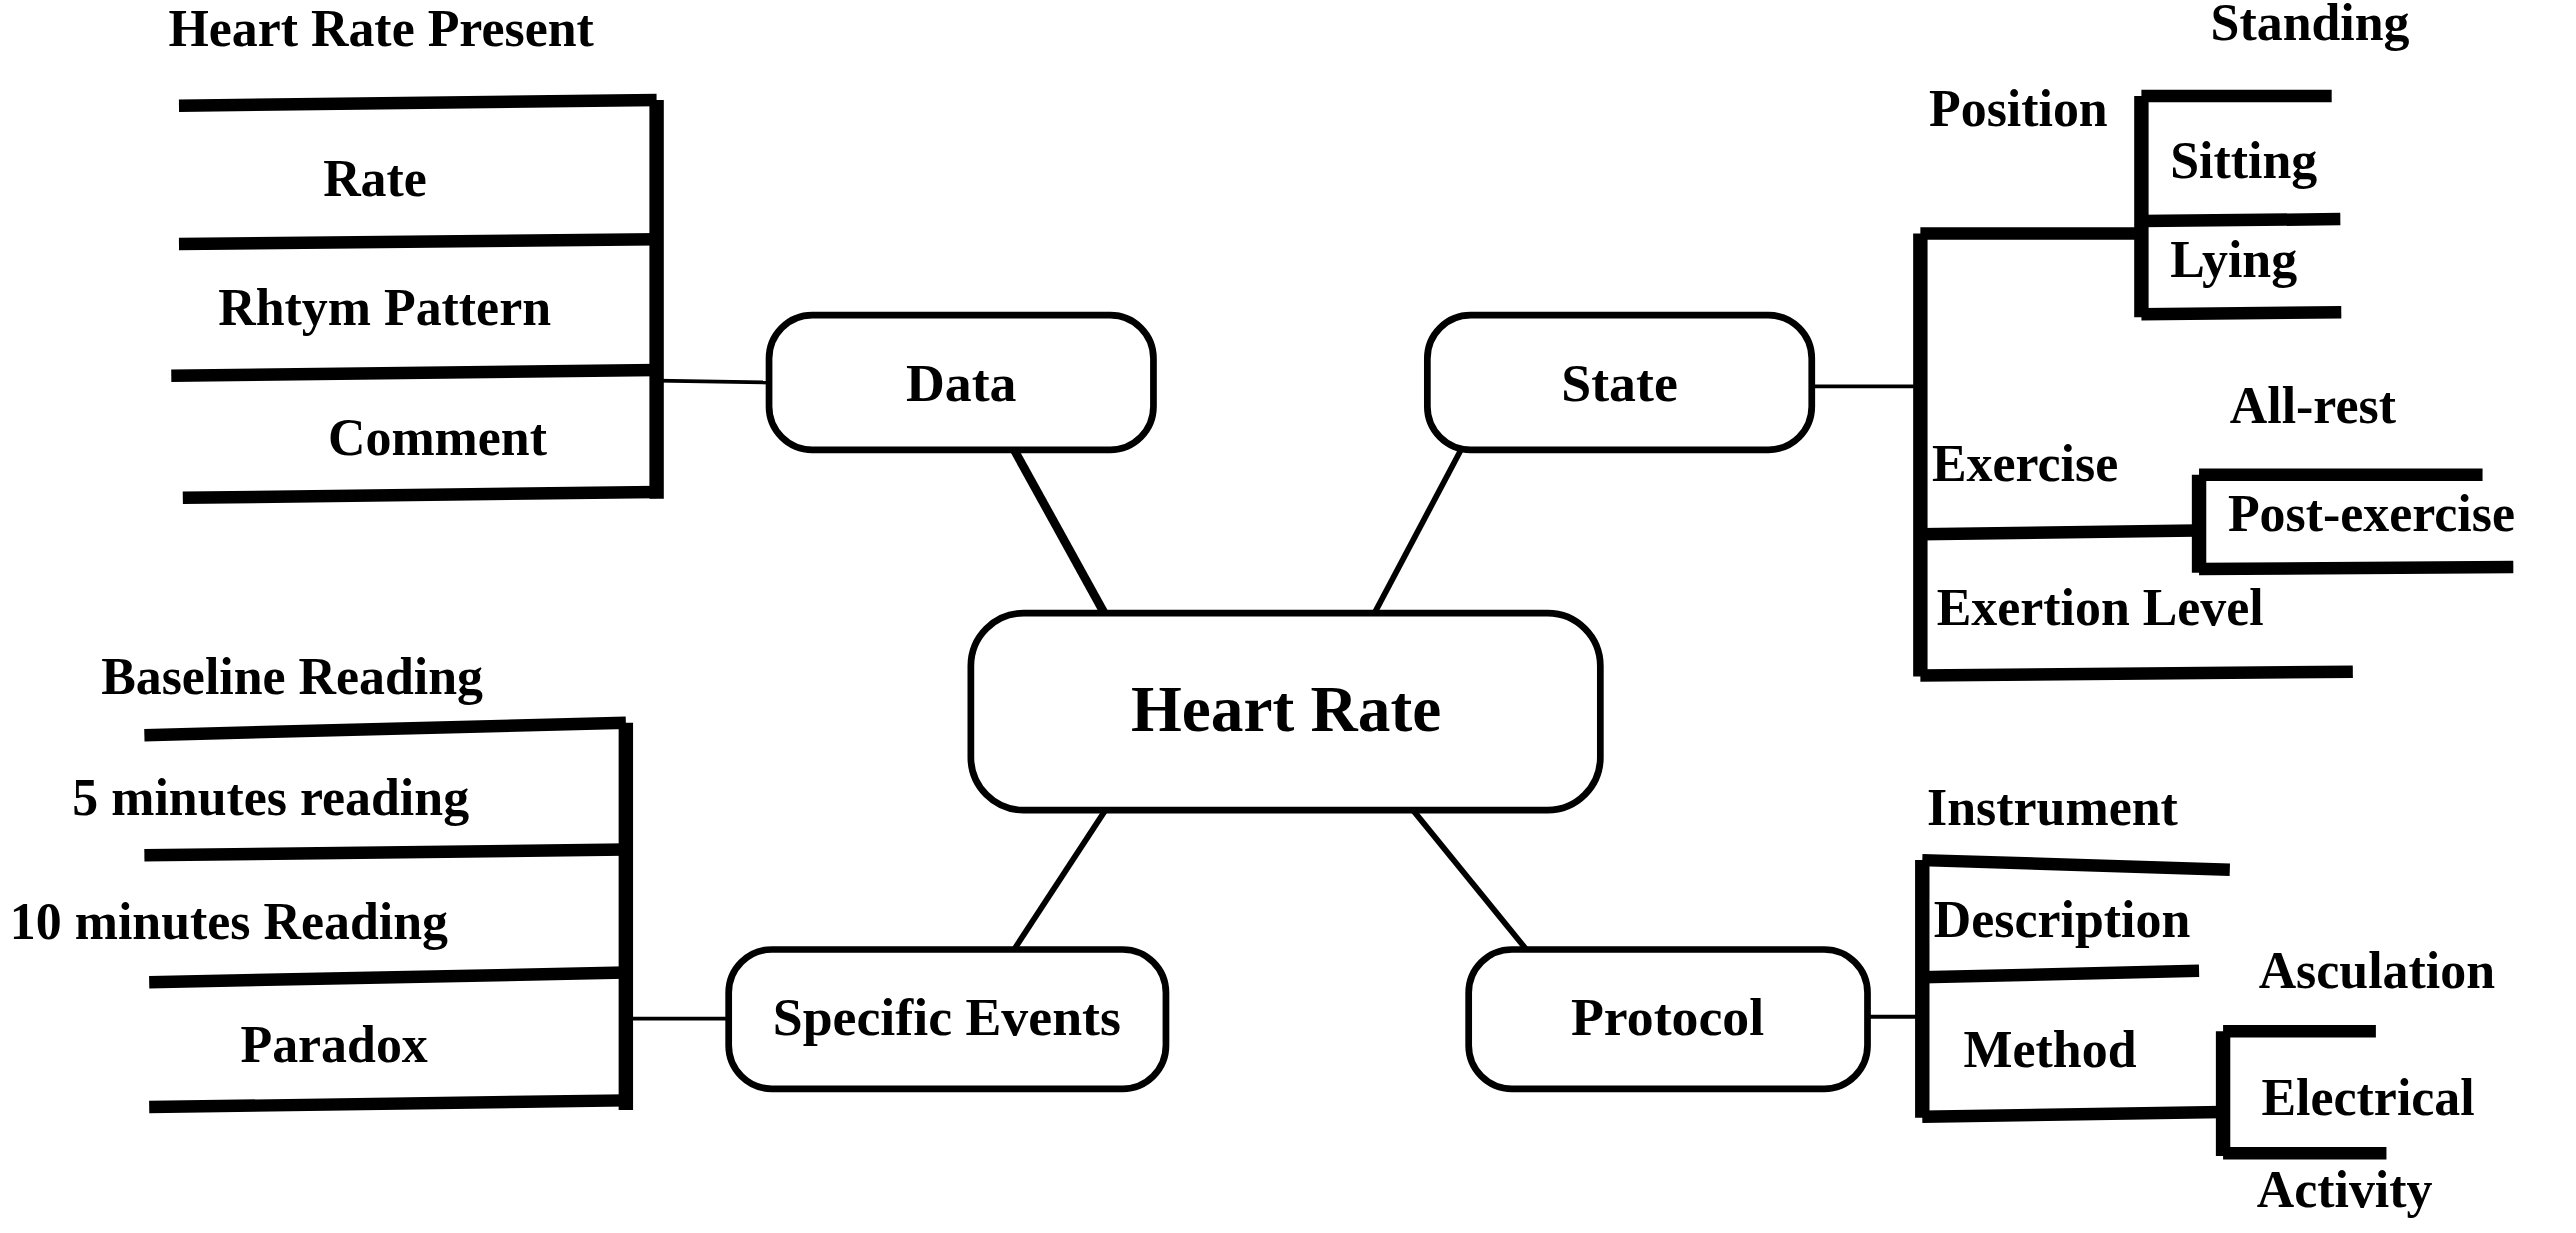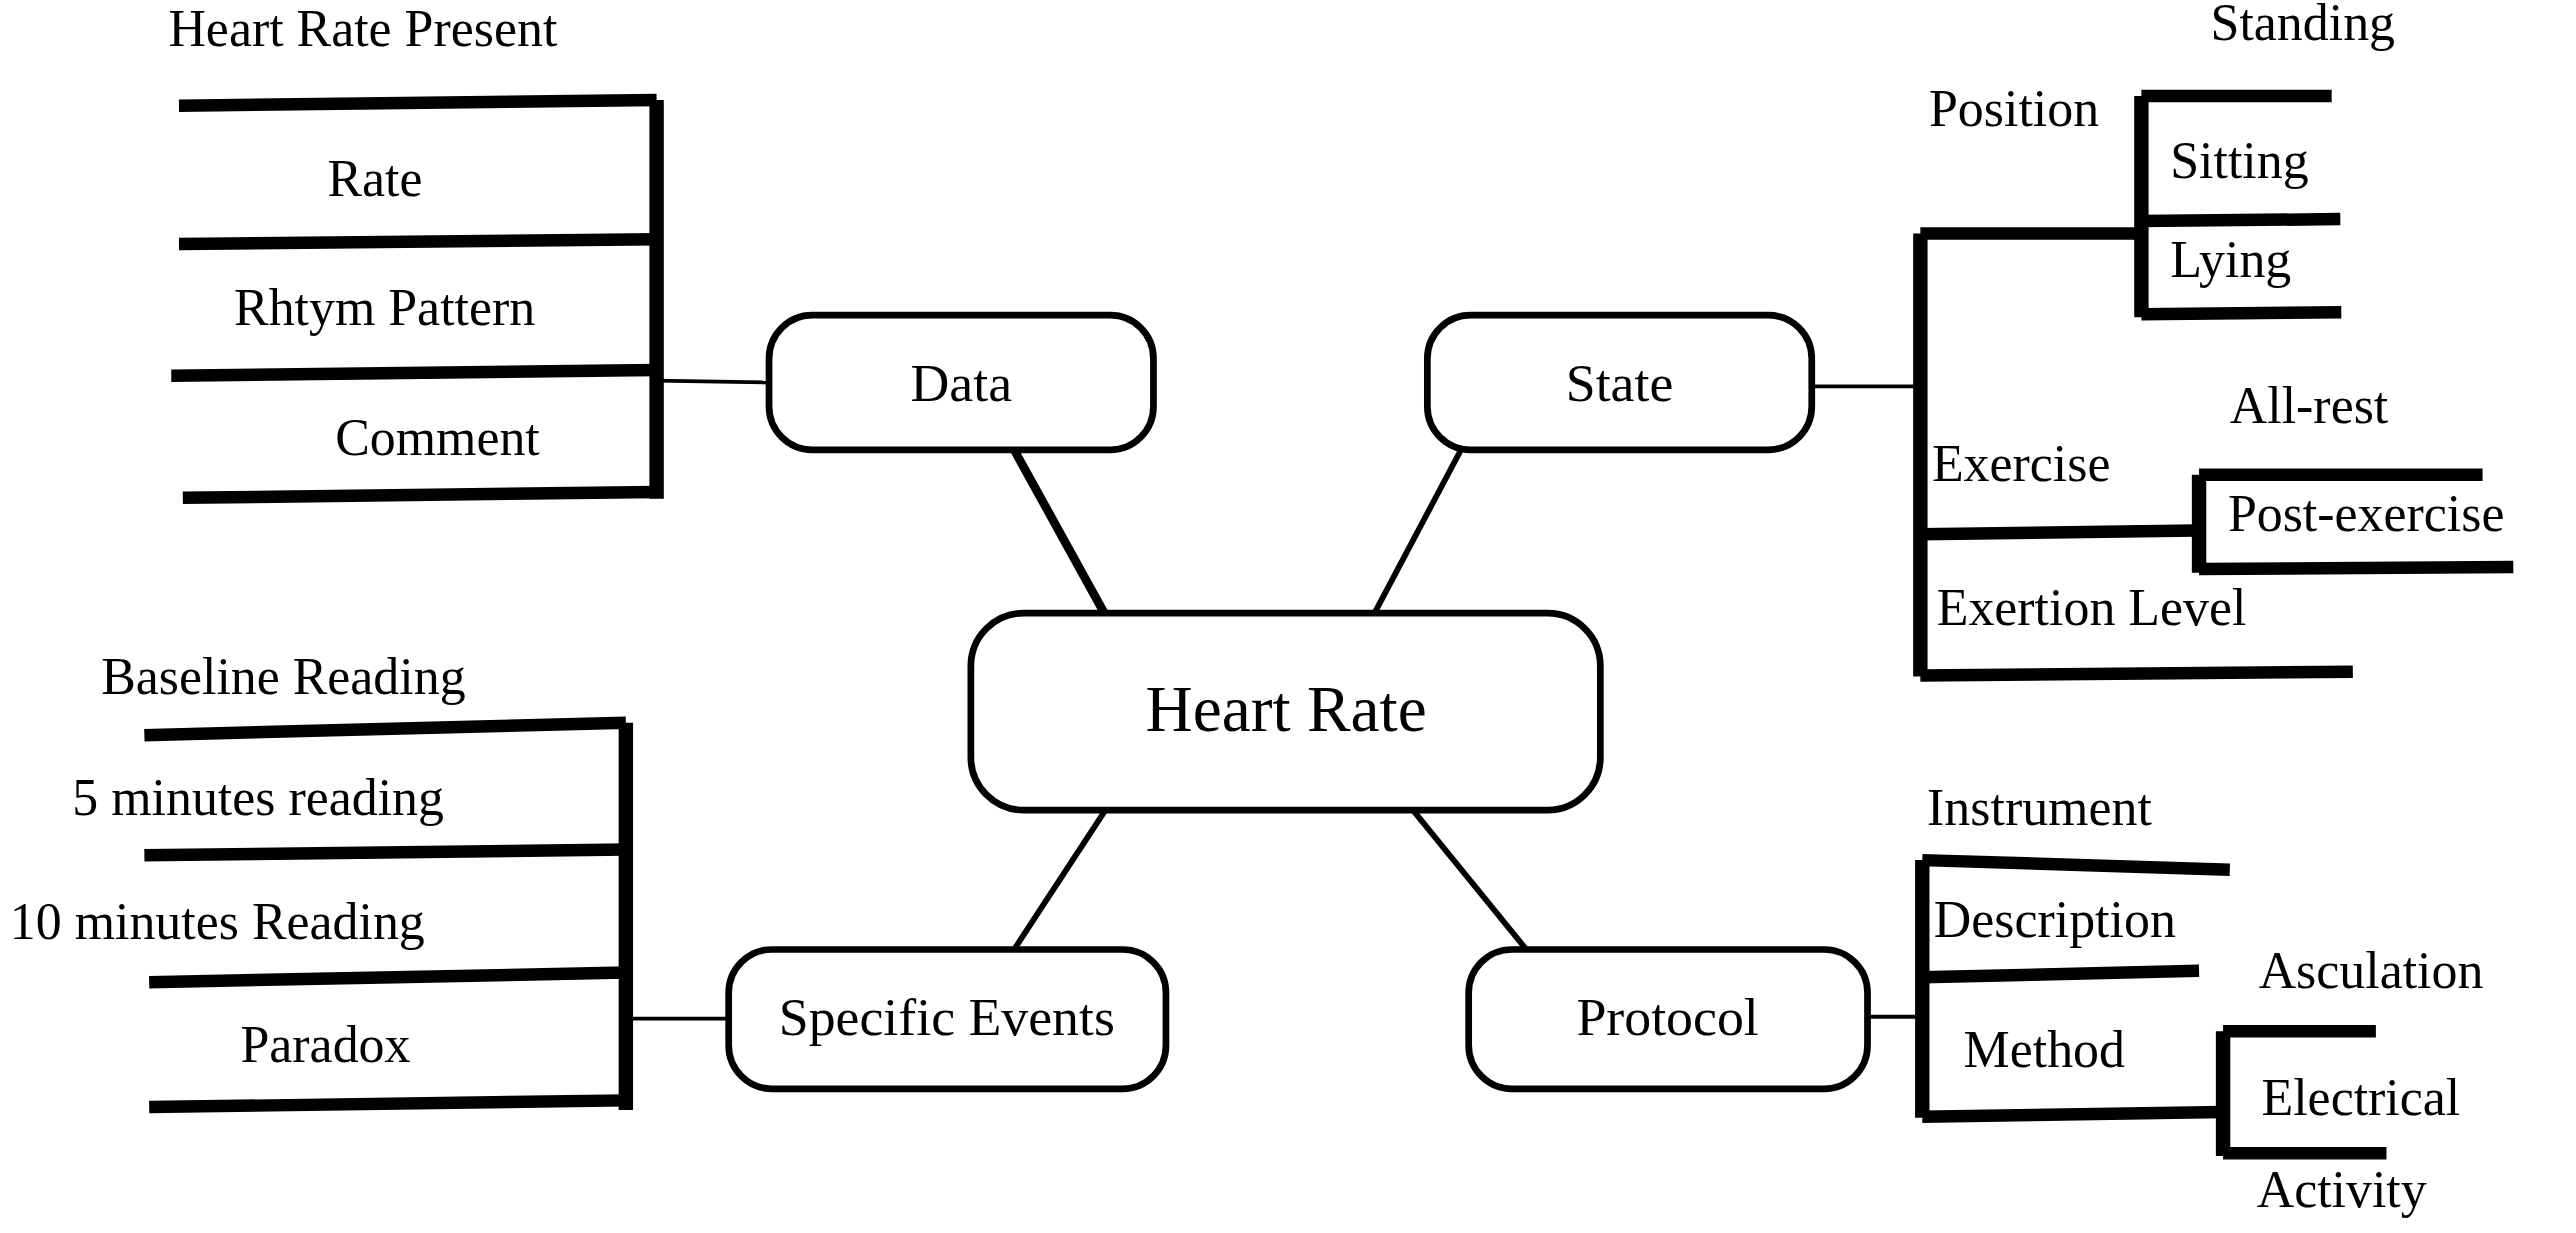--- a/index.html
+++ b/index.html
@@ -12,20 +12,21 @@
     font-family: "Liberation Serif", "DejaVu Serif", serif;
     width: 2576px;
     height: 1233px;
     overflow: hidden;
   }
   #diagram-root {
     position: relative;
     width: 2576px;
     height: 1233px;
     background: #ffffff;
+    font-weight: bold;
   }
   svg#mindmap {
     display: block;
     width: 2576px;
     height: 1233px;
   }
   .node-box {
     fill: #ffffff;
     stroke: #000000;
     stroke-width: 7;

